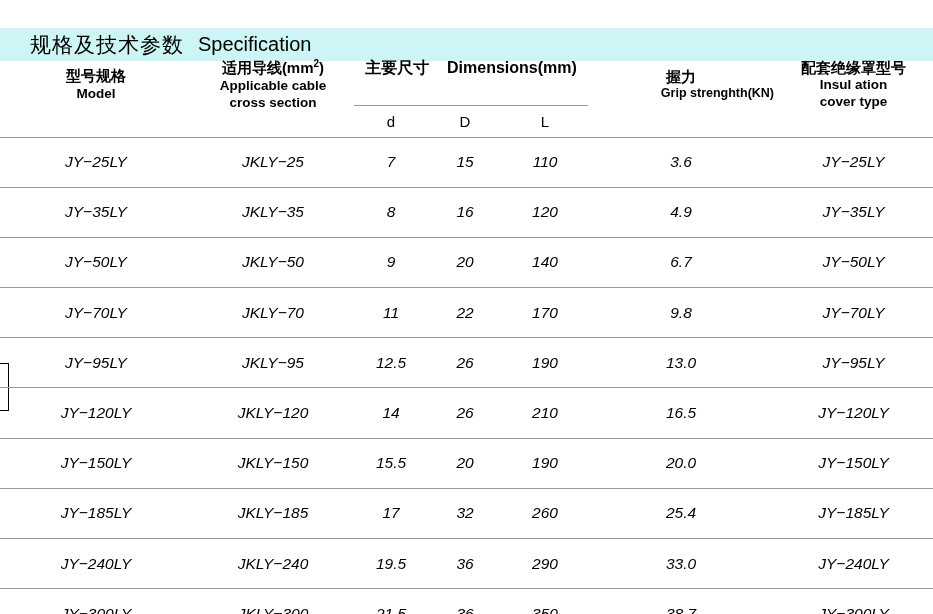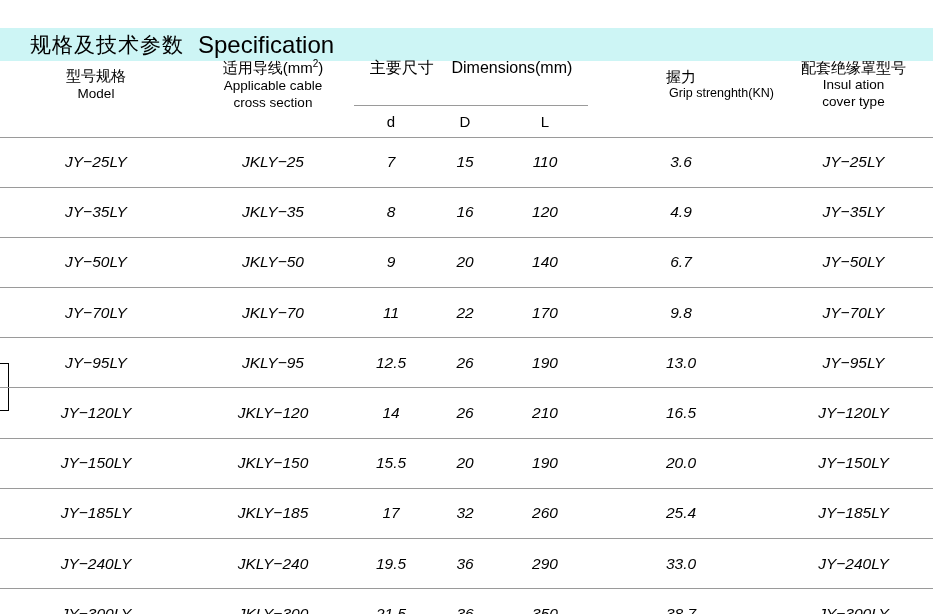--- a/index.html
+++ b/index.html
@@ -33,21 +33,21 @@
     align-items: center;
     margin-top: 28px;
   }
   .title-cn {
     font-size: 21px;
     padding-left: 30px;
     letter-spacing: 1px;
     color: #000;
   }
   .title-en {
-    font-size: 24px;
+    font-size: 20px;
     padding-left: 14px;
     color: #000;
   }
 
   
   .tick {
     position: absolute;
     background: #000;
   }
   .tick-v {
@@ -89,21 +89,21 @@
   table.spec th, table.spec td {
     text-align: center;
     vertical-align: middle;
     border-bottom: 1px solid #9a9a9a;
     padding: 0;
   }
   thead tr.head-row {
     height: 72px;
   }
   thead th {
-    font-weight: normal;
+    font-weight: bold;
     line-height: 1.25;
   }
   .h-cn {
     display: block;
     font-size: 15px;
   }
   .h-en {
     display: block;
     font-size: 13.5px;
   }

